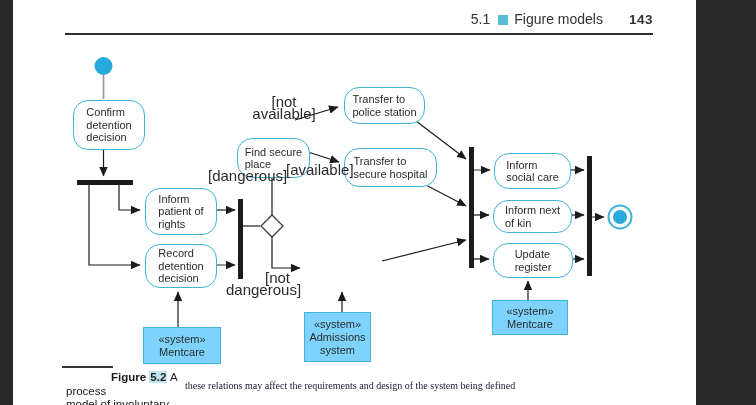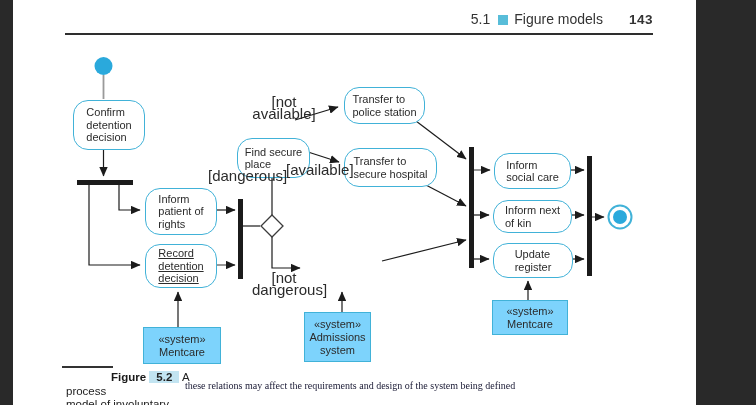--- a/index.html
+++ b/index.html
@@ -19,21 +19,21 @@
        display:flex;align-items:center;justify-content:center;text-align:left;
        font-size:11px;line-height:12.5px;white-space:pre-line;color:#2b2b2b;}
   .sys{position:absolute;border:1.4px solid #41b2d8;background:#7dd3fc;
        display:flex;align-items:center;justify-content:center;text-align:center;
        font-size:11px;line-height:13px;white-space:pre-line;color:#2b2b2b;}
   .guard{position:absolute;font-size:15px;line-height:12px;text-align:center;white-space:pre-line;color:#2b2b2b;}
   
   #cap-rule{position:absolute;left:62px;top:366px;width:51px;height:2px;background:#333;}
   #caption{position:absolute;left:66px;top:371px;width:130px;font-size:11.5px;line-height:13.5px;color:#222;}
   #caption .b{font-weight:bold;color:#1a1a1a;margin-left:45px;}
-  #caption .hl{font-weight:bold;background:#c2e4f1;padding:0 7px;}
+  #caption .hl{font-weight:bold;background:#c2e4f1;padding:0 1px;}
   #bodytext{position:absolute;left:185px;top:380px;font-family:"Liberation Serif",serif;
             font-size:10px;color:#20203a;}
 </style>
 </head>
 <body>
 
 <div id="page">
 
   <div id="lb-left" class="letterbox"></div>
   <div id="lb-right" class="letterbox"></div>
@@ -87,21 +87,21 @@
     <circle cx="620" cy="217" r="11.5" fill="#fff" stroke="#41b2d8" stroke-width="2"></circle>
     <circle cx="620" cy="217" r="7" fill="#2aa9dc"></circle>
   </svg>
 
   <div class="act" style="left:73px;top:100px;width:70px;height:48px;">Confirm
 detention
 decision</div>
   <div class="act" style="left:145px;top:188px;width:70px;height:45px;">Inform
 patient of
 rights</div>
-  <div class="act" style="left:145px;top:244px;width:70px;height:42px;text-decoration:underline;">Record
+  <div class="act" style="left:145px;top:244px;width:70px;height:42px;">Record
 detention
 decision</div>
   <div class="act" style="left:237px;top:122px;width:71px;height:38px;margin-top:16px;">Find secure
 place</div>
   <div class="act" style="left:344px;top:87px;width:79px;height:35px;">Transfer to
 police station</div>
   <div class="act" style="left:344px;top:148px;width:91px;height:37px;">Transfer to
 secure hospital</div>
   <div class="act" style="left:494px;top:153px;width:75px;height:34px;">Inform
 social care</div>
@@ -114,21 +114,21 @@
 Mentcare</div>
   <div class="sys" style="left:304px;top:312px;width:65px;height:48px;">«system»
 Admissions
 system</div>
   <div class="sys" style="left:492px;top:300px;width:74px;height:33px;">«system»
 Mentcare</div>
 
   <div class="guard" style="left:246px;top:96px;width:76px;">[not available]</div>
   <div class="guard" style="left:286px;top:164px;width:54px;">[available]</div>
   <div class="guard" style="left:208px;top:170px;width:60px;">[dangerous]</div>
-  <div class="guard" style="left:252px;top:272px;width:64px;">[not
+  <div class="guard" style="left:226px;top:272px;width:64px;text-align:right;">[not
 dangerous]</div>
 
   <div id="cap-rule"></div>
   <div id="caption">
     <span class="b">Figure</span>
     <span class="hl">5.2</span>
     <span>A process</span><br>
     <span>model of involuntary</span><br>
     <span>detention</span>
   </div>

